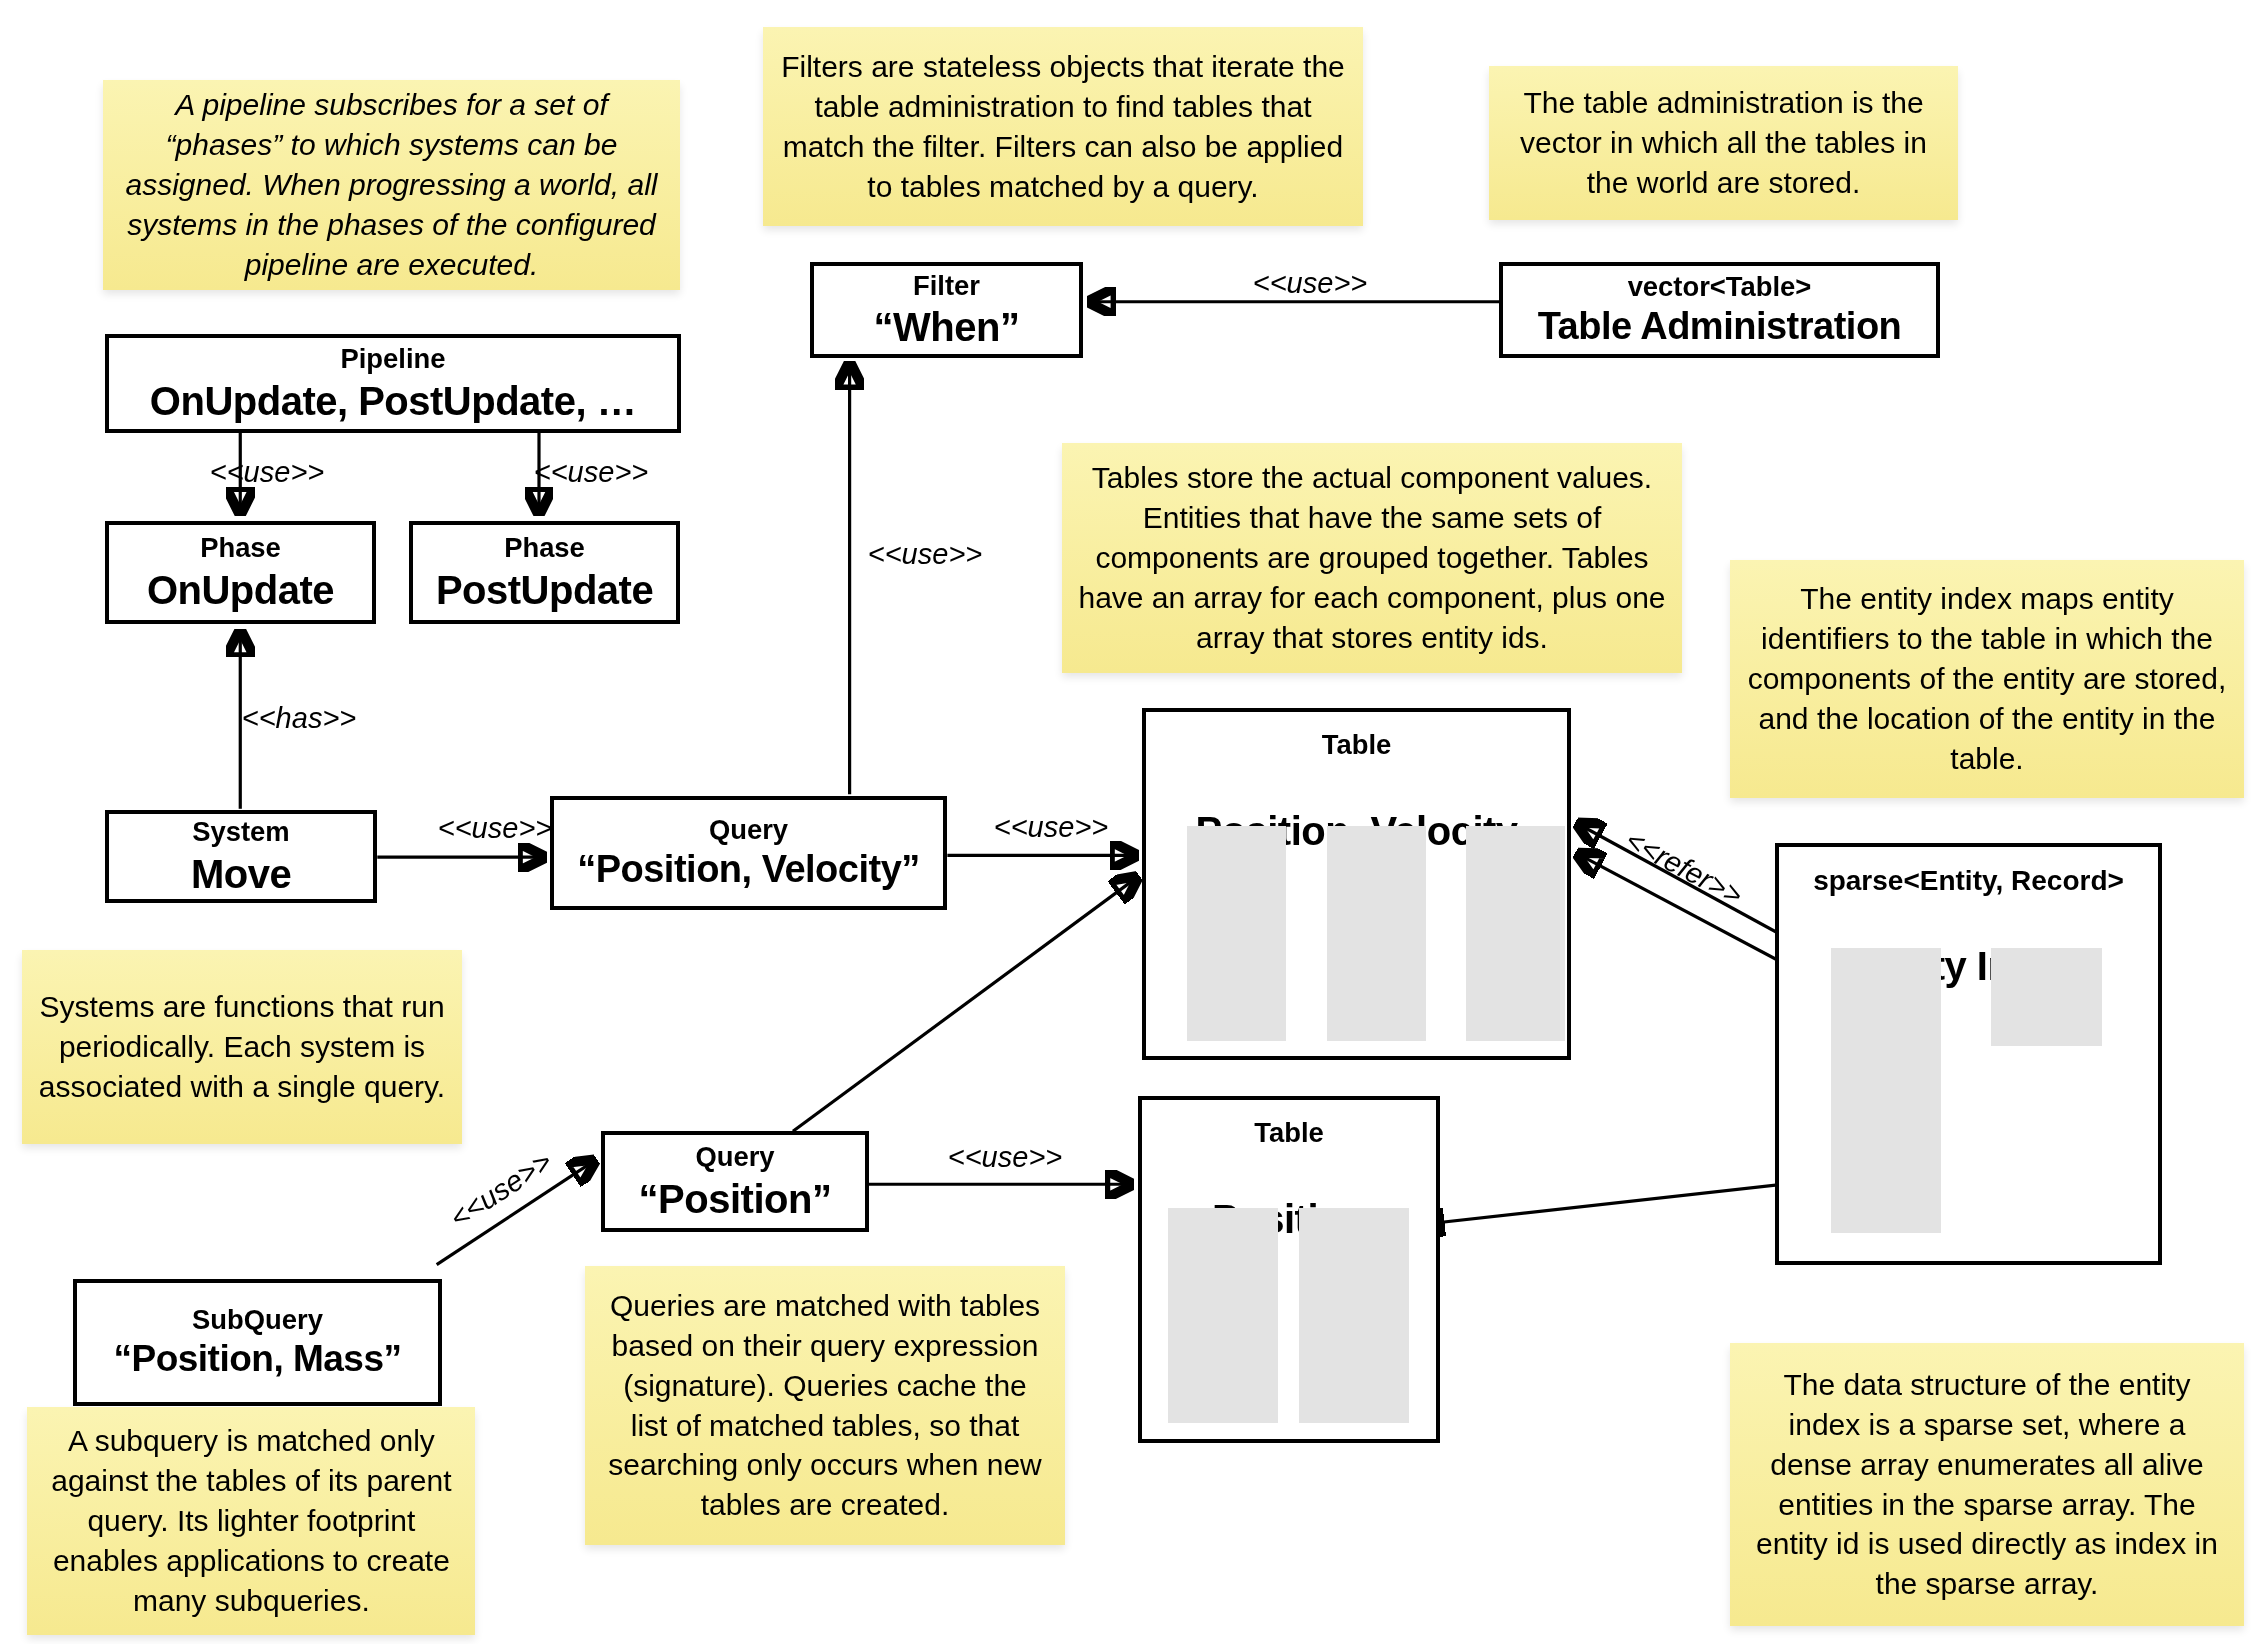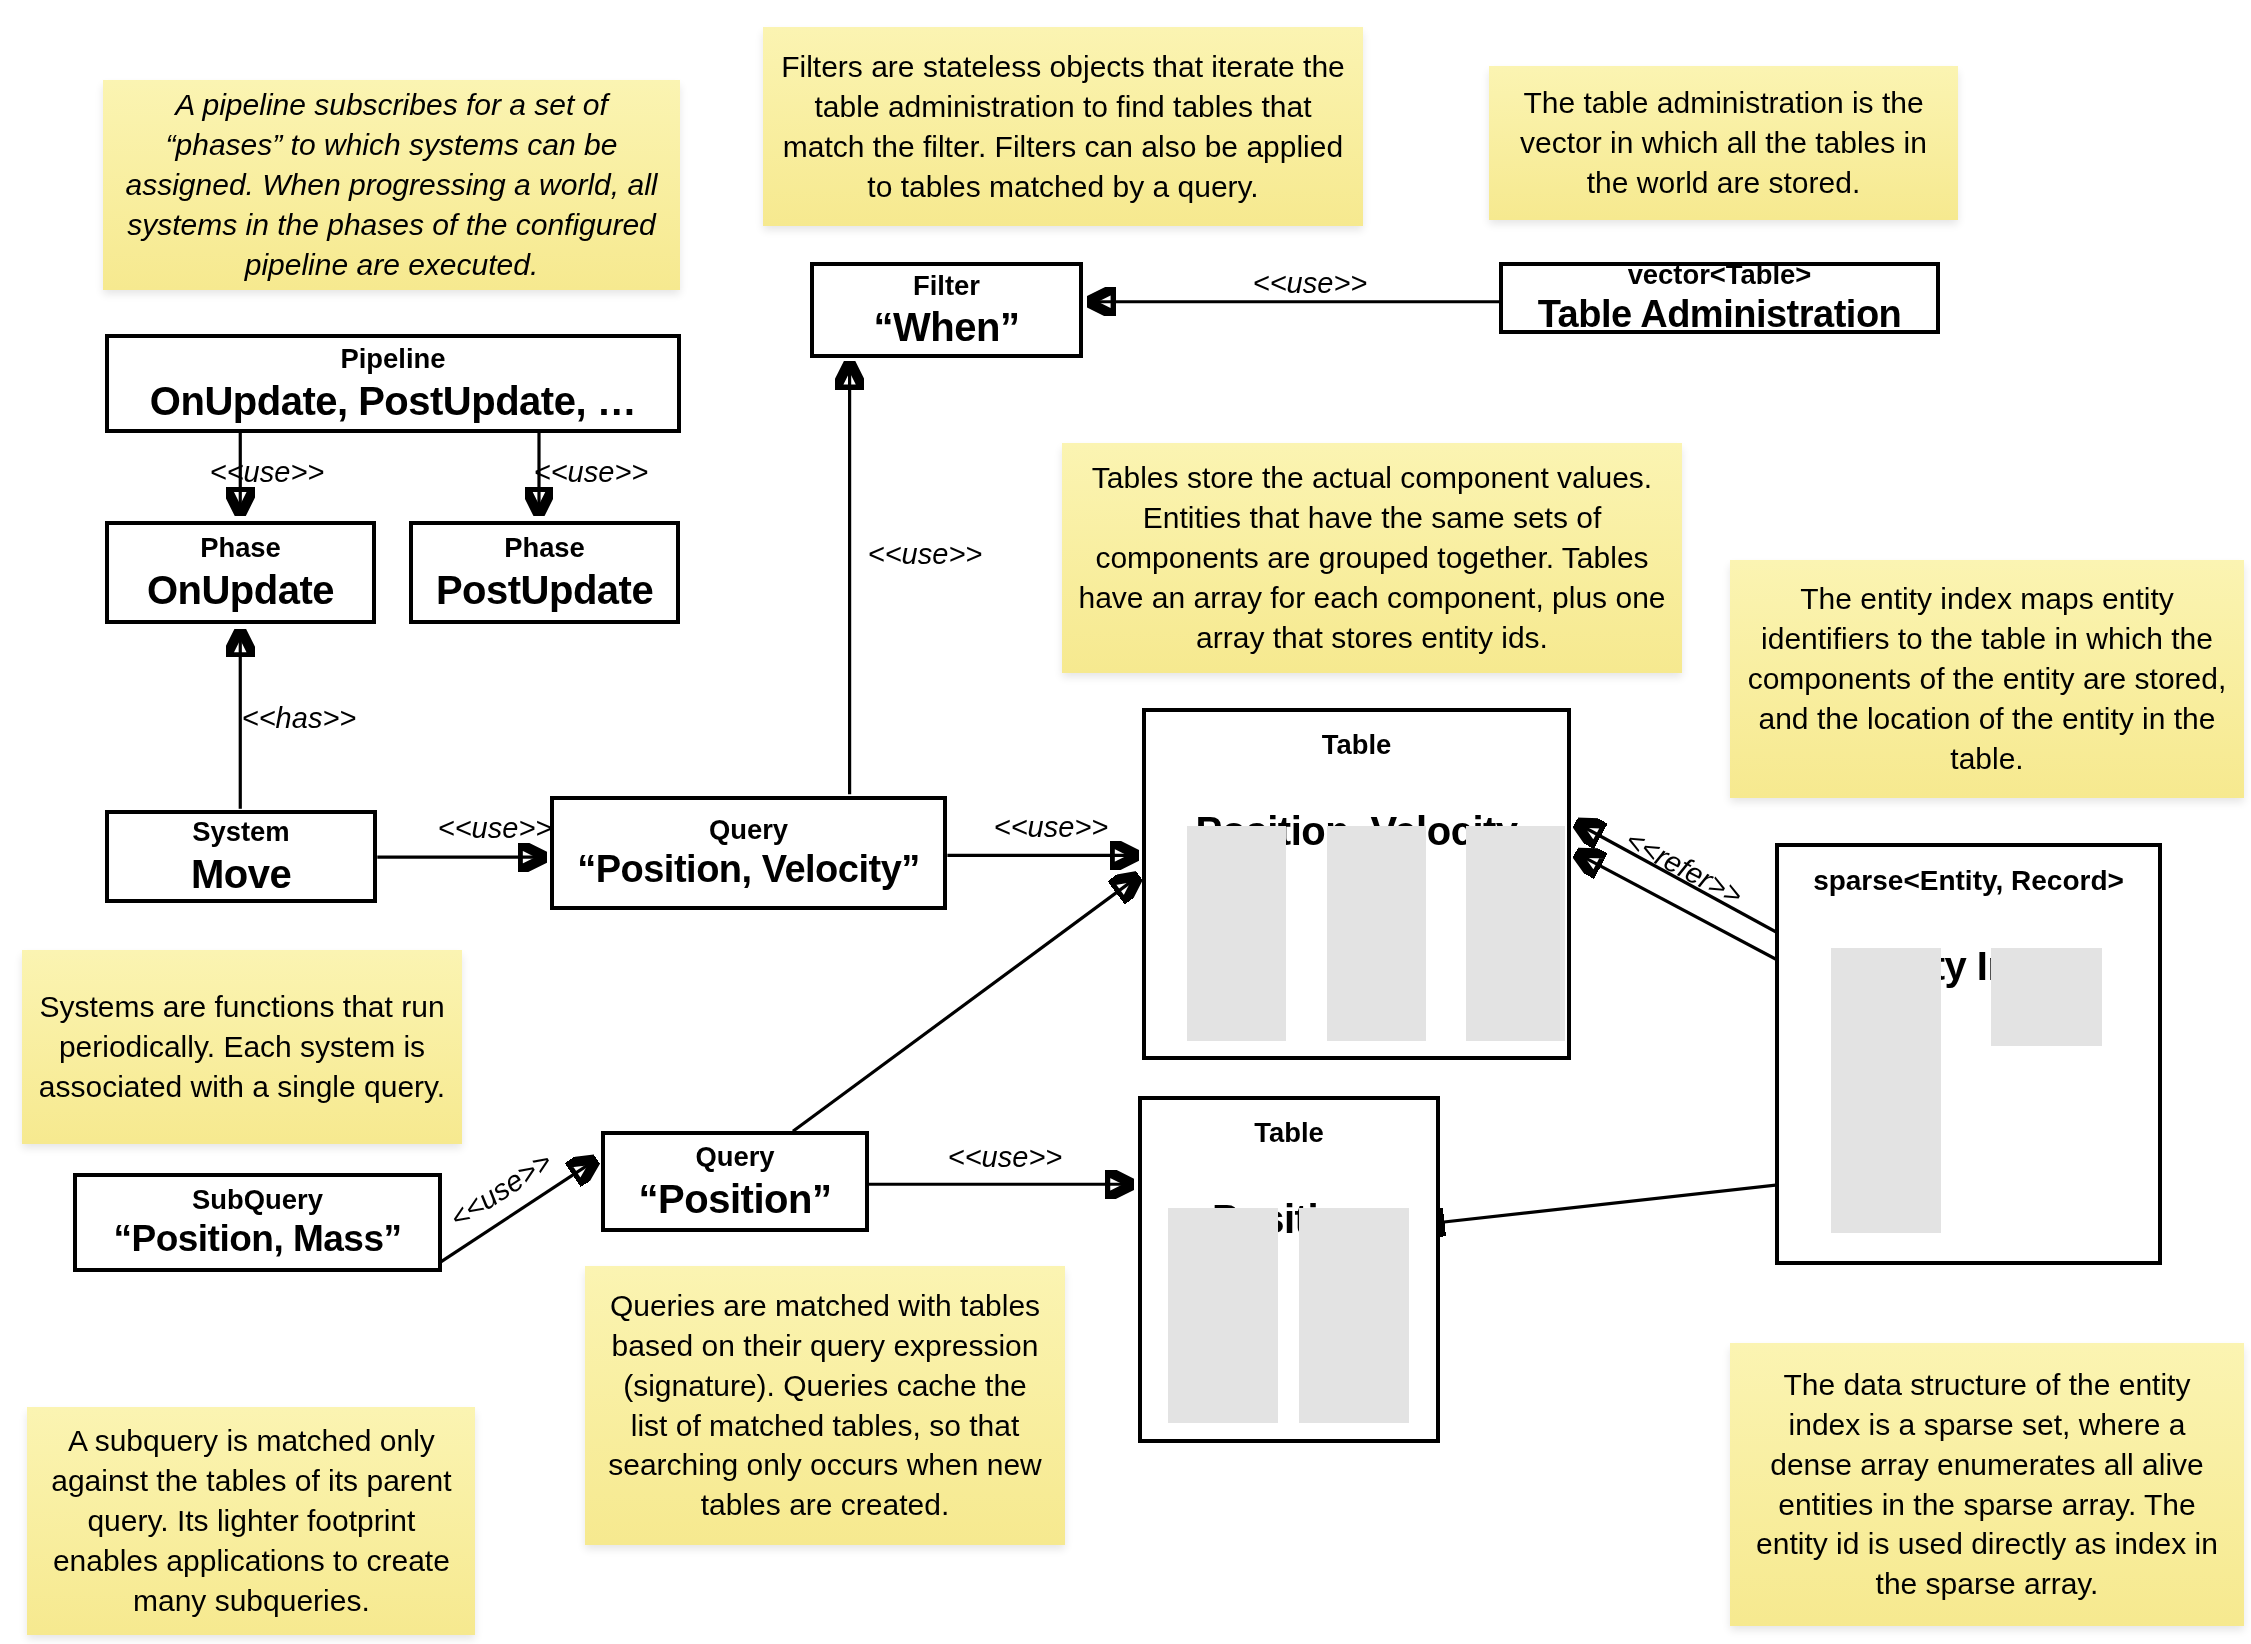--- a/index.html
+++ b/index.html
@@ -26,30 +26,30 @@
   .node-name  { font-size:40px; font-weight:bold; line-height:1.2; letter-spacing:-0.5px; }
   .node .col  { position:absolute; background:#E3E3E3; }
 
   
   .node.storage { justify-content:flex-start; padding-top:16.4px;gap:44px; }
 
   .b-pipeline  { left:105px;  top:334px;  width:576px; height:99px; }
   .b-phaseon   { left:105px;  top:521px;  width:271px; height:103px; }
   .b-phasepost { left:409px;  top:521px;  width:271px; height:103px; }
   .b-filter    { left:810px;  top:262px;  width:273px; height:96px; }
-  .b-tadmin    { left:1499px; top:262px;  width:441px; height:72px; }
+  .b-tadmin    { left:1499px; top:262px;  width:441px; height:96px; }
   .b-tadmin .node-name { font-size:38px;text-align:right; }
   .b-system    { left:105px;  top:810px;  width:272px; height:93px; }
   .b-querypv   { left:550px;  top:796px;  width:397px; height:114px; }
   .b-querypv .node-name { font-size:38px; }
   .b-tablepv   { left:1142px; top:708px;  width:429px; height:352px; }
   .b-eindex    { left:1775px; top:843px;  width:387px; height:422px; }
   .b-eindex .node-title { font-size:28px; }
   .b-queryp    { left:601px;  top:1131px; width:268px; height:101px; }
-  .b-subq      { left:73px;   top:1173px; width:369px; height:99px; }
+  .b-subq      { left:73px;   top:1279px; width:369px; height:127px; }
   .b-subq .node-name { font-size:37px; }
   .b-tablep    { left:1138px; top:1096px; width:302px; height:347px; }
 
   
   .n-pipeline { left:103px;  top:80px;   width:577px; height:210px;font-style:italic; }
   .n-filters  { left:763px;  top:27.4px;   width:600px; height:199px; }
   .n-tadmin   { left:1489px; top:66px;   width:469px; height:154px; }
   .n-tables   { left:1062px; top:443px;  width:620px; height:230px; }
   .n-eindex   { left:1730px; top:560px;  width:514px; height:238px; }
   .n-systems  { left:22px;   top:950px; width:440px; height:194px; }

